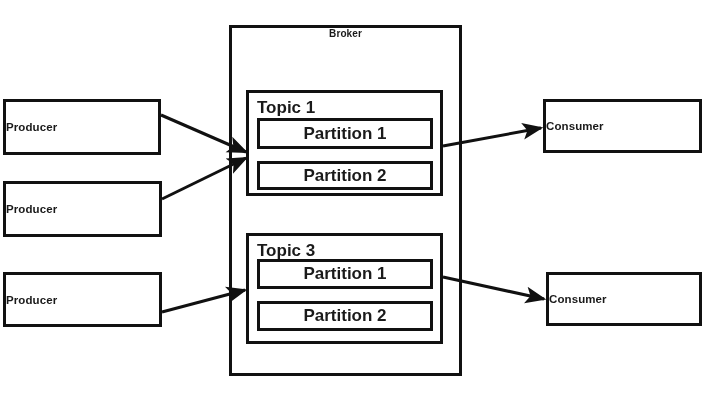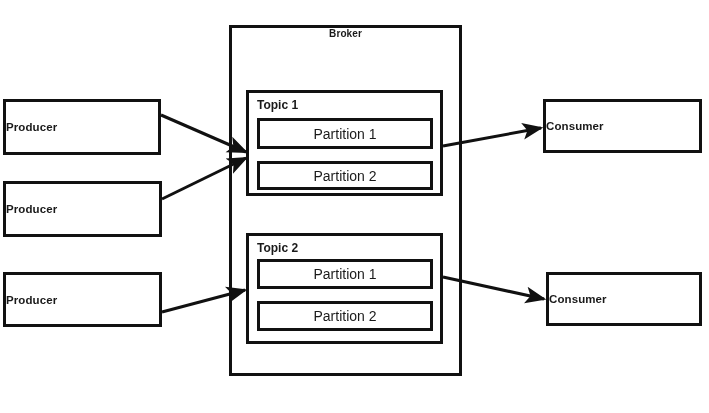--- a/index.html
+++ b/index.html
@@ -46,33 +46,33 @@
     position: absolute;
     box-sizing: border-box;
     background: #ffffff;
     border: 3px solid #111111;
   }
   .topic-label {
     position: absolute;
     left: 8px;
     top: 5px;
     font-weight: bold;
-    font-size: 12px;
+    font-size: 17px;
     color: #1a1a1a;
   }
   .partition {
     position: absolute;
     box-sizing: border-box;
     background: #ffffff;
     border: 3px solid #111111;
     display: flex;
     align-items: center;
     justify-content: center;
-    font-weight: normal;
-    font-size: 14px;
+    font-weight: bold;
+    font-size: 17px;
     color: #1a1a1a;
   }
   svg.arrows {
     position: absolute;
     left: 0;
     top: 0;
     width: 709px;
     height: 413px;
     pointer-events: none;
   }
@@ -104,21 +104,21 @@
     <span class="topic-label">Topic 1</span>
   </div>
   <div class="partition" style="left: 257px; top: 118px; width: 176px; height: 31px;">
     <span>Partition 1</span>
   </div>
   <div class="partition" style="left: 257px; top: 161px; width: 176px; height: 29px;">
     <span>Partition 2</span>
   </div>
 
   <div class="topic" style="left: 246px; top: 233px; width: 197px; height: 111px;">
-    <span class="topic-label">Topic 2</span>
+    <span class="topic-label">Topic 3</span>
   </div>
   <div class="partition" style="left: 257px; top: 259px; width: 176px; height: 30px;">
     <span>Partition 1</span>
   </div>
   <div class="partition" style="left: 257px; top: 301px; width: 176px; height: 30px;">
     <span>Partition 2</span>
   </div>
 
   <div class="node consumer" style="left: 543px; top: 99px; width: 159px; height: 54px;">
     <span>Consumer</span>

